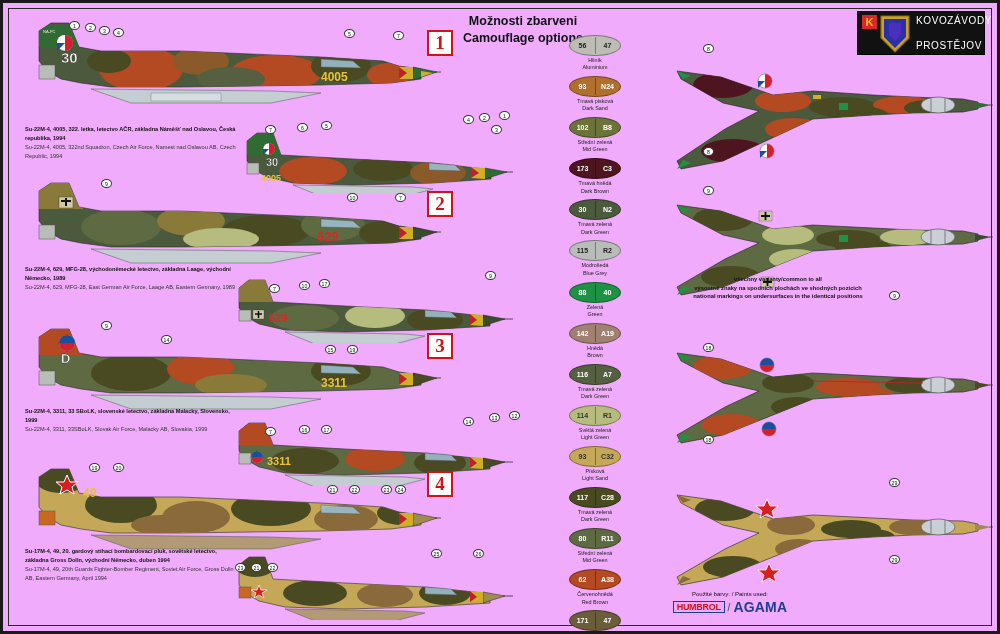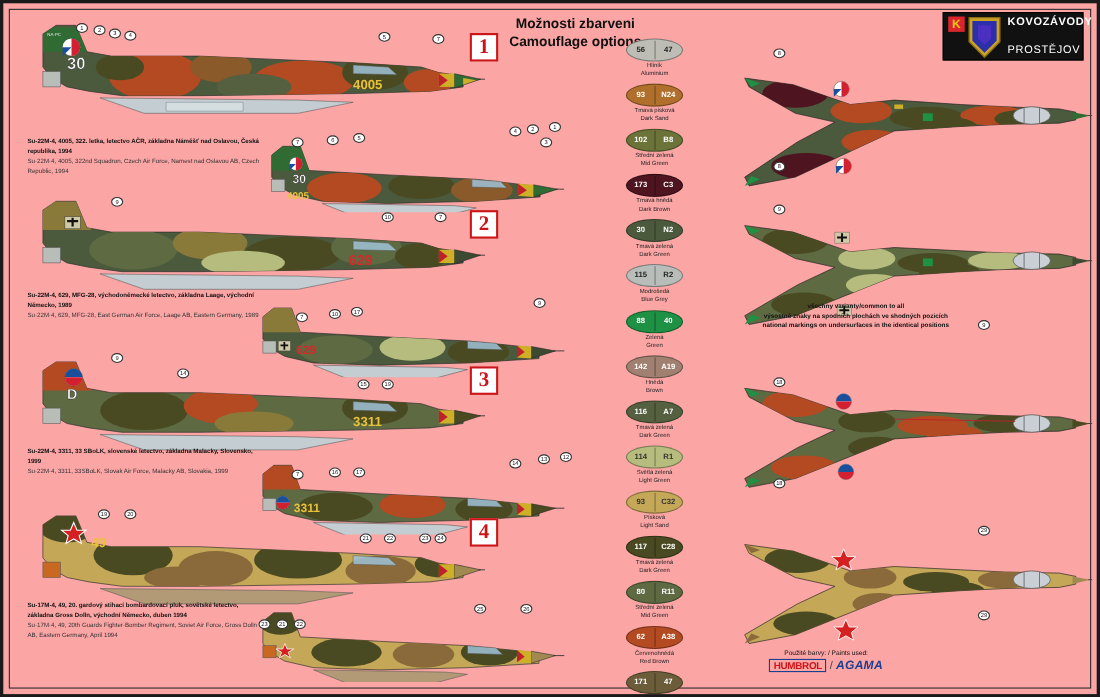--- a/index.html
+++ b/index.html
@@ -5,21 +5,21 @@
   * { box-sizing: border-box; margin: 0; padding: 0; }
   body {
     width: 1000px; height: 634px;
     font-family: "Liberation Sans", sans-serif;
     background: #ffffff;
     overflow: hidden;
   }
   #sheet {
     position: relative;
     width: 1000px; height: 634px;
-    background: #fca5a5;
+    background: #f0abfc;
     border: 3px solid #1a1a1a;
   }
   .inner-frame {
     position: absolute; left: 5px; top: 5px; right: 5px; bottom: 5px;
     border: 1px solid #2a2a2a;
   }
 
   
   .header-title {
     position: absolute; left: 390px; top: 10px; width: 260px;
@@ -36,21 +36,21 @@
     background: #111;
     border: 1px solid #000;
     display: flex; align-items: center;
   }
   .kp-shield {
     position: absolute; left: 20px; top: 2px;
     width: 34px; height: 40px;
   }
   .kp-text {
     position: absolute; left: 58px; top: 3px;
-    color: #fff; font-size: 10px; font-weight: bold; letter-spacing: .6px;
+    color: #fff; font-size: 10px; font-weight: normal; letter-spacing: .6px;
   }
   .kp-text2 {
     position: absolute; left: 58px; top: 28px;
     color: #fff; font-size: 10px; font-weight: normal; letter-spacing: .6px;
   }
   .kp-k {
     position: absolute; left: 4px; top: 3px; width: 15px; height: 14px;
     background: #d9262c; color: #f5c518; font-size: 11px; font-weight: bold;
     text-align: center; line-height: 14px;
   }
@@ -116,34 +116,34 @@
     text-align: center;
     font-size: 5.8px; font-weight: bold; color: #111;
     line-height: 1.5;
   }
   .common-note .t1 { display:block; }
   .common-note .t2 { display:block; }
   .common-note .t3 { display:block; }
 
   
   .paints-used {
-    position: absolute; left: 673px; top: 588px; width: 150px;
+    position: absolute; left: 652px; top: 588px; width: 150px;
     text-align: center;
   }
   .paints-used .pu-label { font-size: 6px; color: #111; margin-bottom: 2px; }
   .pu-brands {
     display: flex; align-items: center; justify-content: center; gap: 3px;
   }
   .pu-humbrol {
     font-size: 9px; font-weight: bold; color: #cc1518;
     border: 1px solid #1d3f8f; padding: 0 3px; letter-spacing: -0.3px;
   }
   .pu-slash { font-size: 10px; color: #444; }
   .pu-agama {
-    font-size: 11px; font-weight: bold; color: #1d3f8f; letter-spacing: .2px; font-style: italic;
+    font-size: 14px; font-weight: bold; color: #1d3f8f; letter-spacing: .2px;
   }
 
   
   .callout {
     position: absolute;
     width: 11px; height: 9px;
     border: 0.7px solid #333; border-radius: 50%;
     font-size: 5.2px; color: #111;
     display: flex; align-items: center; justify-content: center;
     background: #fff;

